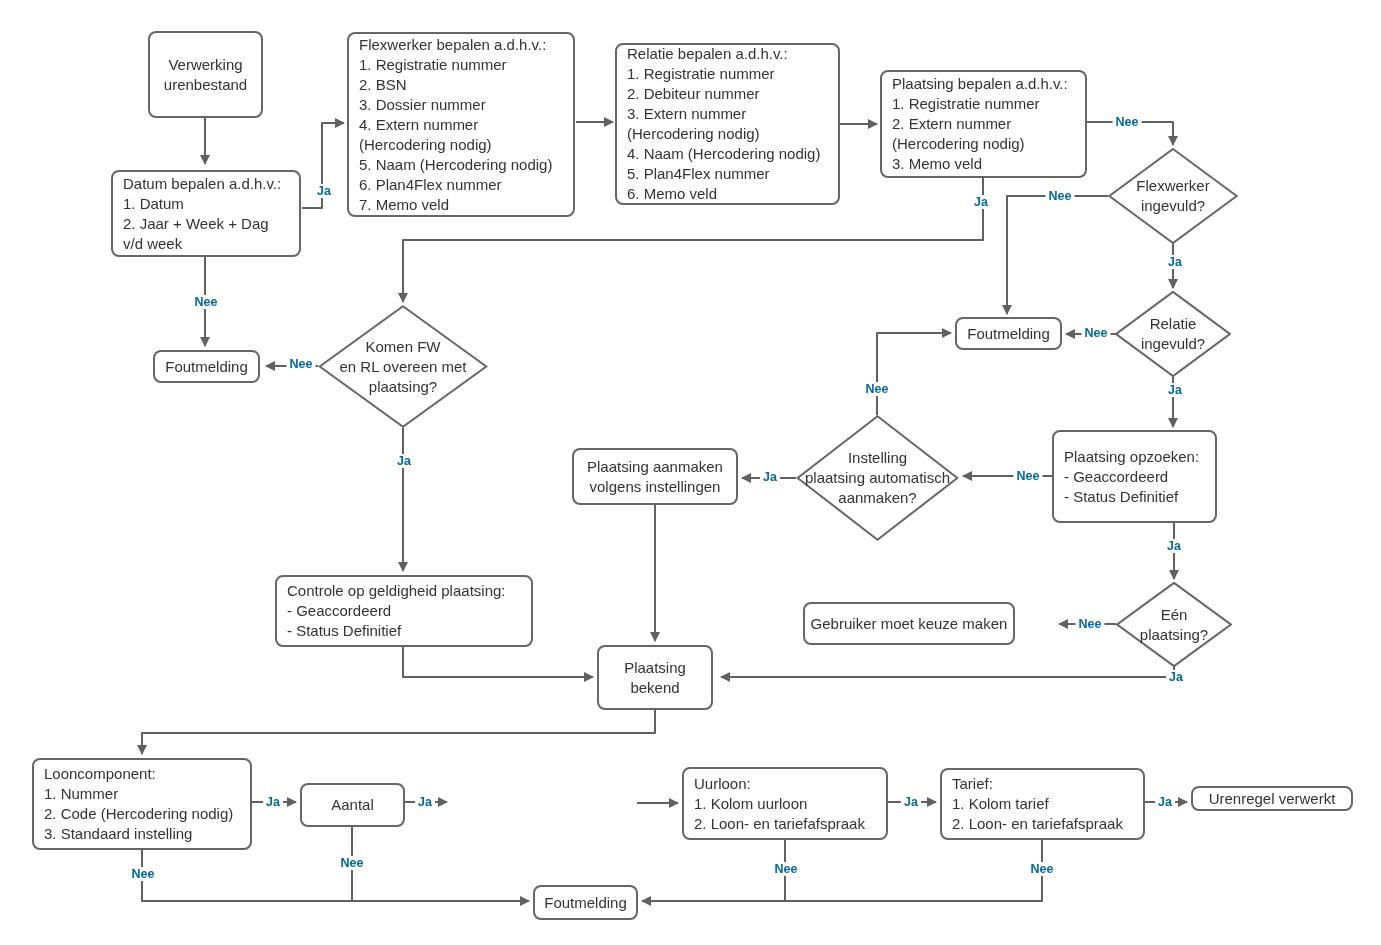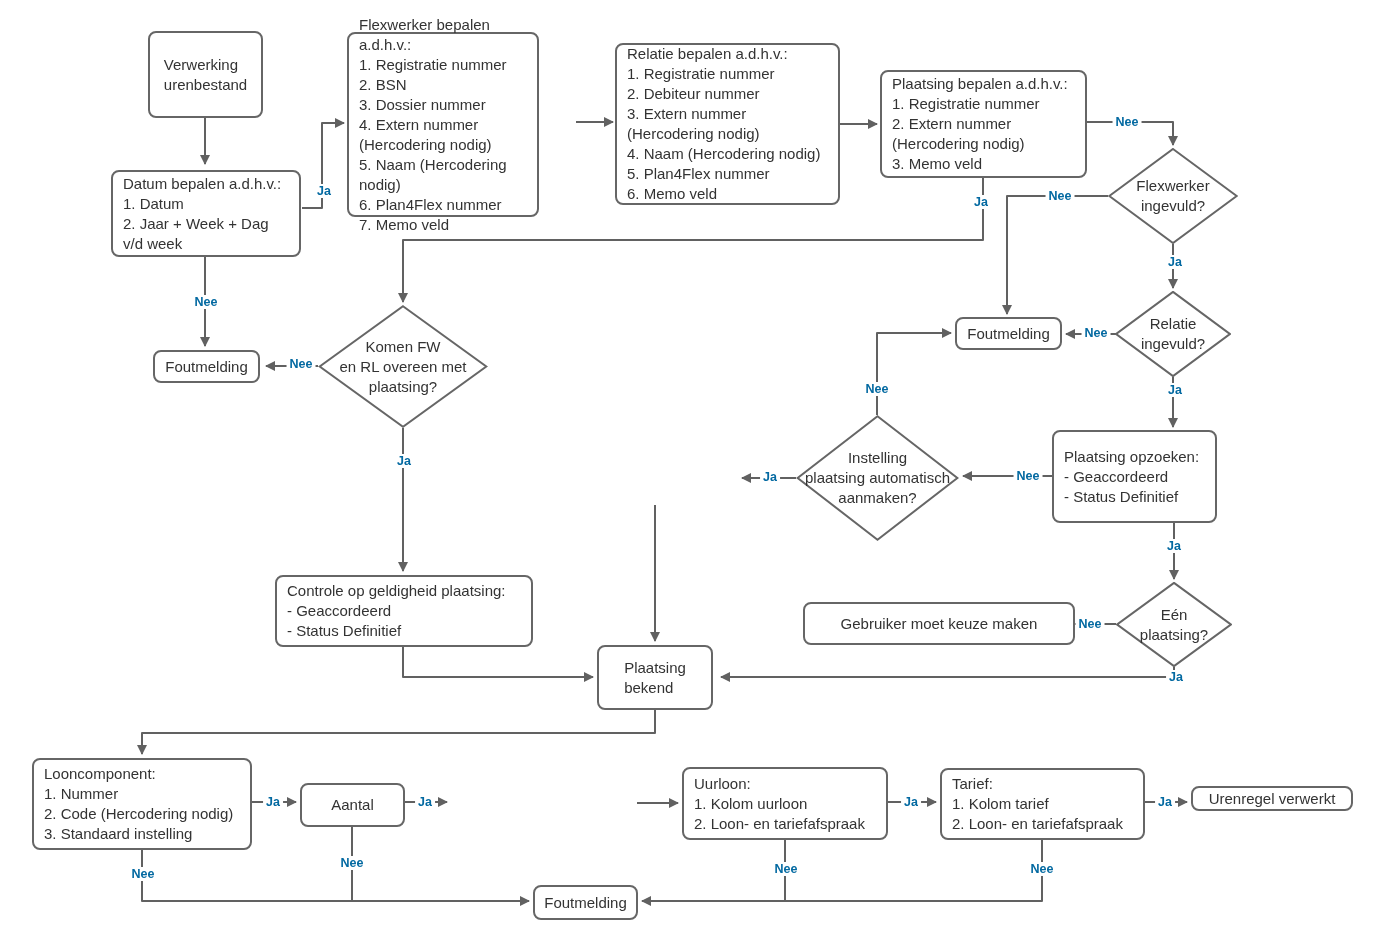--- a/index.html
+++ b/index.html
@@ -16,21 +16,21 @@
     position:absolute;
     box-sizing:border-box;
     display:flex;align-items:center;justify-content:center;
     color:#333333;font-size:15px;line-height:20px;
   }
   .box{
     background:#ffffff;
     border:2px solid #666666;
     border-radius:8px;
   }
-  .box.center{}
+  .box.center{text-align:center;}
   .box.left{justify-content:flex-start;text-align:left;padding:4px 10px;}
   .diamond{background:transparent;justify-content:center;}
   .diamond svg{position:absolute;left:0;top:0;width:100%;height:100%;}
   .diamond svg polygon{fill:#ffffff;stroke:#666666;stroke-width:2;vector-effect:non-scaling-stroke;}
   .txt{white-space:pre-line;position:relative;z-index:2;}
   .diamond .txt{text-align:center;width:100%;}
   .elabel{
     position:absolute;z-index:3;
     transform:translate(-50%,-50%);
     background:#ffffff;
@@ -85,21 +85,21 @@
   <div class="node box center" style="left:148px;top:31px;width:115px;height:87px">
       <span class="txt">Verwerking
 urenbestand</span>
     </div>
   <div class="node box left" style="left:111px;top:170px;width:190px;height:87px">
       <span class="txt">Datum bepalen a.d.h.v.:
 1. Datum
 2. Jaar + Week + Dag
 v/d week</span>
     </div>
-  <div class="node box left" style="left:347px;top:32px;width:192px;height:185px">
+  <div class="node box left" style="left:347px;top:32px;width:228px;height:185px">
       <span class="txt">Flexwerker bepalen a.d.h.v.:
 1. Registratie nummer
 2. BSN
 3. Dossier nummer
 4. Extern nummer
 (Hercodering nodig)
 5. Naam (Hercodering nodig)
 6. Plan4Flex nummer
 7. Memo veld</span>
     </div>
@@ -119,26 +119,30 @@
 2. Extern nummer
 (Hercodering nodig)
 3. Memo veld</span>
     </div>
   <div class="node box center" style="left:955px;top:317px;width:107px;height:33px">
       <span class="txt">Foutmelding</span>
     </div>
   <div class="node box center" style="left:153px;top:350px;width:107px;height:33px">
       <span class="txt">Foutmelding</span>
     </div>
+  <div class="node box center" style="left:572px;top:448px;width:166px;height:57px">
+      <span class="txt">Plaatsing aanmaken
+volgens instellingen</span>
+    </div>
   <div class="node box left" style="left:1052px;top:430px;width:165px;height:93px">
       <span class="txt">Plaatsing opzoeken:
 - Geaccordeerd
 - Status Definitief</span>
     </div>
-  <div class="node box center" style="left:803px;top:602px;width:272px;height:43px">
+  <div class="node box center" style="left:803px;top:602px;width:212px;height:43px">
       <span class="txt">Gebruiker moet keuze maken</span>
     </div>
   <div class="node box left" style="left:275px;top:575px;width:258px;height:72px">
       <span class="txt">Controle op geldigheid plaatsing:
 - Geaccordeerd
 - Status Definitief</span>
     </div>
   <div class="node box center" style="left:597px;top:645px;width:116px;height:65px">
       <span class="txt">Plaatsing
 bekend</span>

